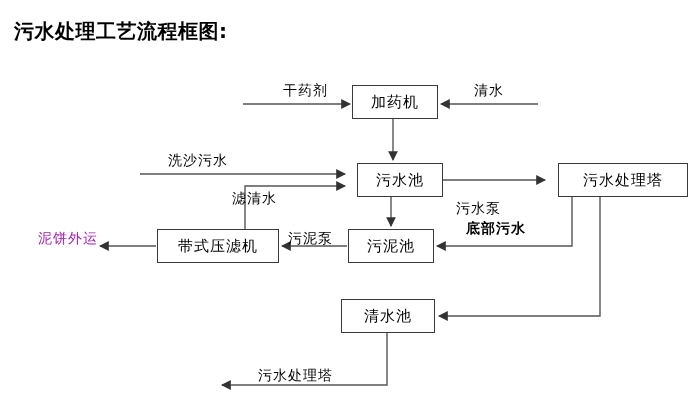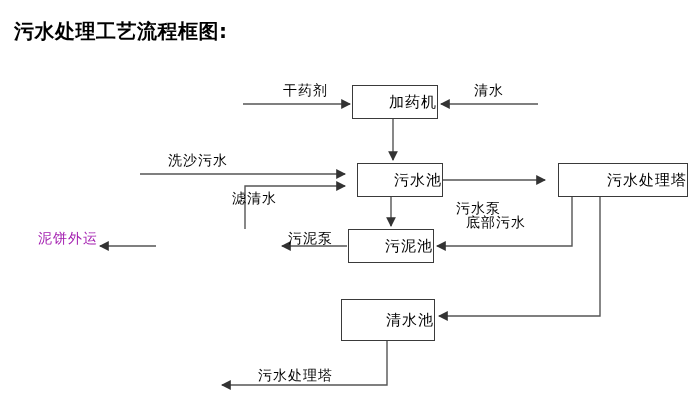--- a/index.html
+++ b/index.html
@@ -27,21 +27,21 @@
   }
   .node {
     position: absolute;
     box-sizing: border-box;
     border: 1.5px solid #3a3a3a;
     background: #ffffff;
     color: #000000;
     font-size: 15px;
     display: flex;
     align-items: center;
-    justify-content: flex-end;
+    justify-content: center;
     white-space: nowrap;
     letter-spacing: 1px;
     z-index: 3;
   }
   .edge-label {
     position: absolute;
     font-size: 14px;
     color: #000000;
     white-space: nowrap;
     letter-spacing: 1px;
@@ -110,40 +110,43 @@
   </div>
 
   <div class="node" style="left:348px; top:163px; width:86px; height:34px;margin-left:9px;">
     <span>污水池</span>
   </div>
 
   <div class="node" style="left:548px; top:163px; width:130px; height:34px;margin-left:10px;">
     <span>污水处理塔</span>
   </div>
 
+  <div class="node" style="left:157px; top:229px; width:122px; height:34px;">
+    <span>带式压滤机</span>
+  </div>
 
   <div class="node" style="left:348px; top:229px; width:86px; height:34px;font-family:Liberation Serif, serif;">
     <span>污泥池</span>
   </div>
 
-  <div class="node" style="left:341px; top:299px; width:94px; height:42px;">
+  <div class="node" style="left:341px; top:299px; width:94px; height:34px;">
     <span>清水池</span>
   </div>
 
   <div class="edge-label" style="left:255px; top:82px;margin-left:28px;">干药剂</div>
 
   <div class="edge-label" style="left:474px; top:82px;">清水</div>
 
   <div class="edge-label" style="left:168px; top:152px;">洗沙污水</div>
 
   <div class="edge-label" style="left:232px; top:190px;">滤清水</div>
 
   <div class="edge-label" style="left:456px; top:152px;margin-top:48px;">污水泵</div>
 
   <div class="edge-label" style="left:288px; top:230px;">污泥泵</div>
 
-  <div class="edge-label" style="left:466px; top:214px;">底部污水</div>
+  <div class="edge-label" style="left:466px; top:220px;font-weight:bold;">底部污水</div>
 
   <div class="edge-label" style="left:258px; top:367px;">污水处理塔</div>
 
   <div class="terminal-label" style="left:14px; top:230px;">泥饼外运</div>
 
 </div>
 
 </body></html>

